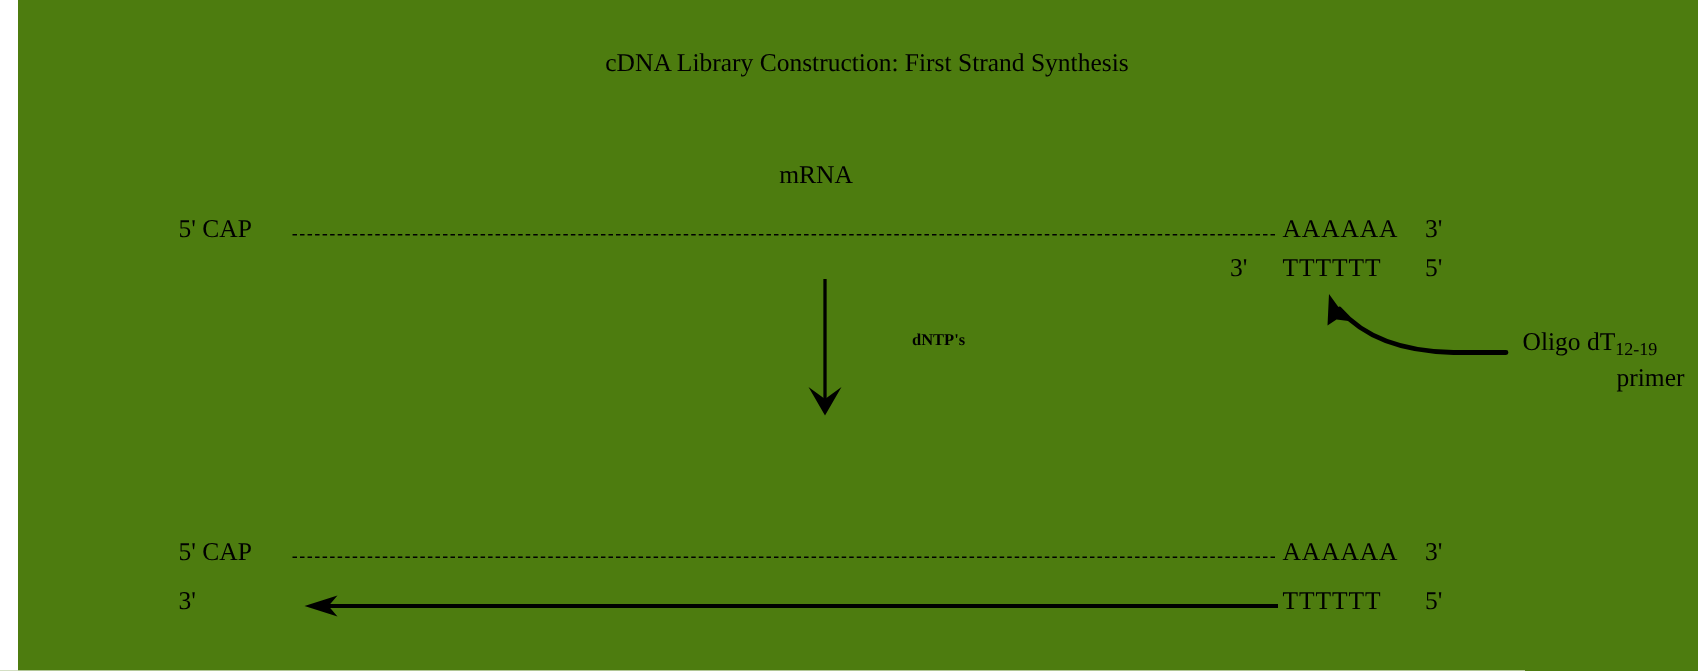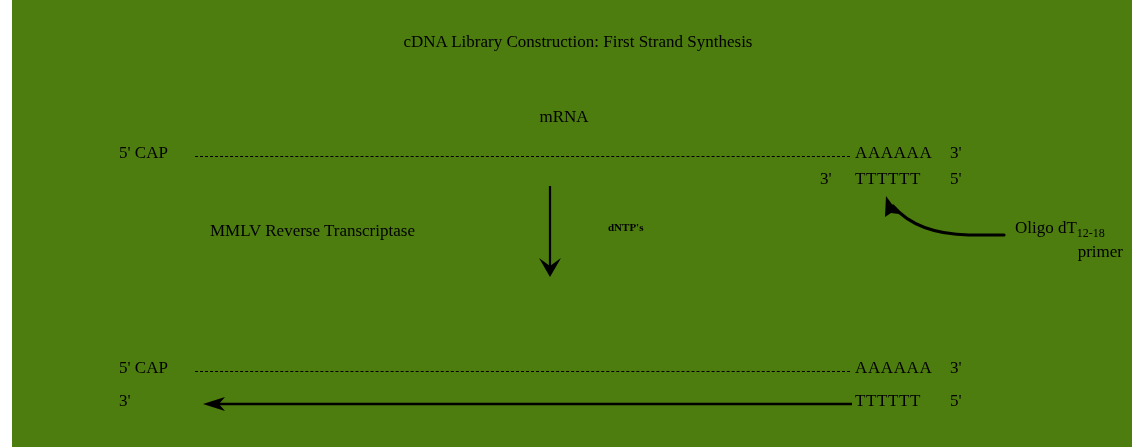--- a/index.html
+++ b/index.html
@@ -29,21 +29,20 @@
     width: 1132px;
     text-align: center;
     font-size: 17px;
   }
   #mrna-label {
     left: 0;
     top: 108px;
     width: 1064px;
     text-align: center;
     font-size: 17px;
-    padding-left: 20px;
   }
   
   #top-cap      { left: 107px; top: 144px; font-size: 17px; }
   #top-polya    { left: 843px; top: 144px; font-size: 17px; letter-spacing: 0.6px; }
   #top-a-three  { left: 938px; top: 144px; font-size: 17px; }
   #top-t-three  { left: 808px; top: 170px; font-size: 17px; }
   #top-polyt    { left: 843px; top: 170px; font-size: 17px; letter-spacing: 0.6px; }
   #top-t-five   { left: 938px; top: 170px; font-size: 17px; }
 
   .dashed-strand {
@@ -95,34 +94,33 @@
 
   <div class="txt" id="top-cap">5' CAP</div>
   <div class="dashed-strand" id="top-dash"></div>
   <div class="txt" id="top-polya">AAAAAA</div>
   <div class="txt" id="top-a-three">3'</div>
 
   <div class="txt" id="top-t-three">3'</div>
   <div class="txt" id="top-polyt">TTTTTT</div>
   <div class="txt" id="top-t-five">5'</div>
 
-  <div class="txt" id="mmlv">MMLV Reverse Transcriptase</div>
   <div class="txt" id="dntp">dNTP's</div>
 
 
   <div class="txt" id="bot-cap">5' CAP</div>
   <div class="dashed-strand" id="bot-dash"></div>
   <div class="txt" id="bot-polya">AAAAAA</div>
   <div class="txt" id="bot-a-three">3'</div>
 
   <div class="txt" id="bot-three">3'</div>
   <div class="txt" id="bot-polyt">TTTTTT</div>
   <div class="txt" id="bot-t-five">5'</div>
 
-  <div class="txt" id="primer-line1"><span>Oligo dT</span><span class="subsc">12-18</span></div>
+  <div class="txt" id="primer-line1"><span>Oligo dT</span><span class="subsc">12-19</span></div>
   <div class="txt" id="primer-line2">primer</div>
 
   <svg class="overlay" viewBox="0 0 1132 447">
 
     <g>
       <line x1="538" y1="186" x2="538" y2="266" stroke="#000000" stroke-width="2.2"></line>
       <path d="M 527 258 L 538 277 L 549 258 L 538 266 Z" fill="#000000"></path>
     </g>
 
     <g>

